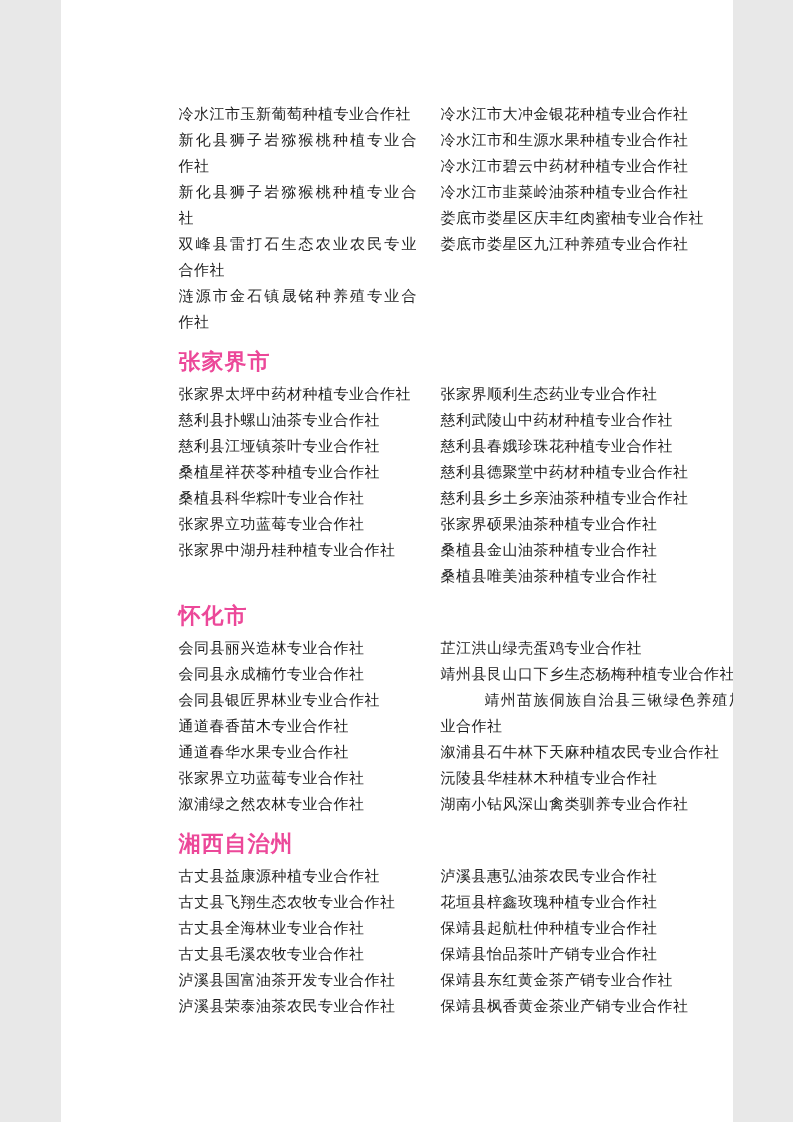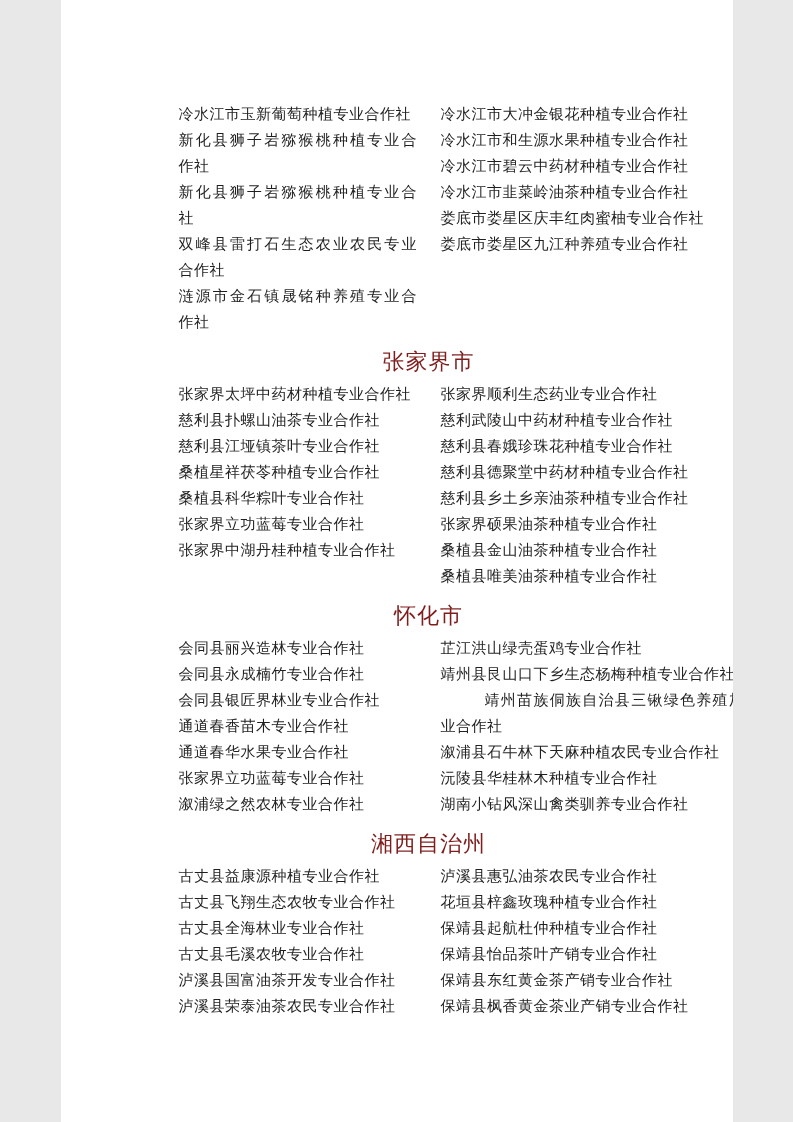--- a/index.html
+++ b/index.html
@@ -14,25 +14,25 @@
     color: #1f1f1f;
   }
   .content {
     position: absolute;
     left: 118px;
     top: 101px;
     width: 600px;
   }
   .heading {
     font-family: "Liberation Sans", sans-serif;
-    font-weight: 400;
+    font-weight: 700;
     font-size: 22px;
     line-height: 30px;
-    color: #7f1d1d;
-    text-align: center;
+    color: #ec4899;
+    text-align: left;
     width: 500px;
     margin: 12px 0 4px 0;
     letter-spacing: 1px;
   }
   .section-row {
     display: flex;
     align-items: flex-start;
   }
   .col-left  { width: 238px; flex: none; }
   .col-right { width: 312px; flex: none; margin-left: 24px; }

